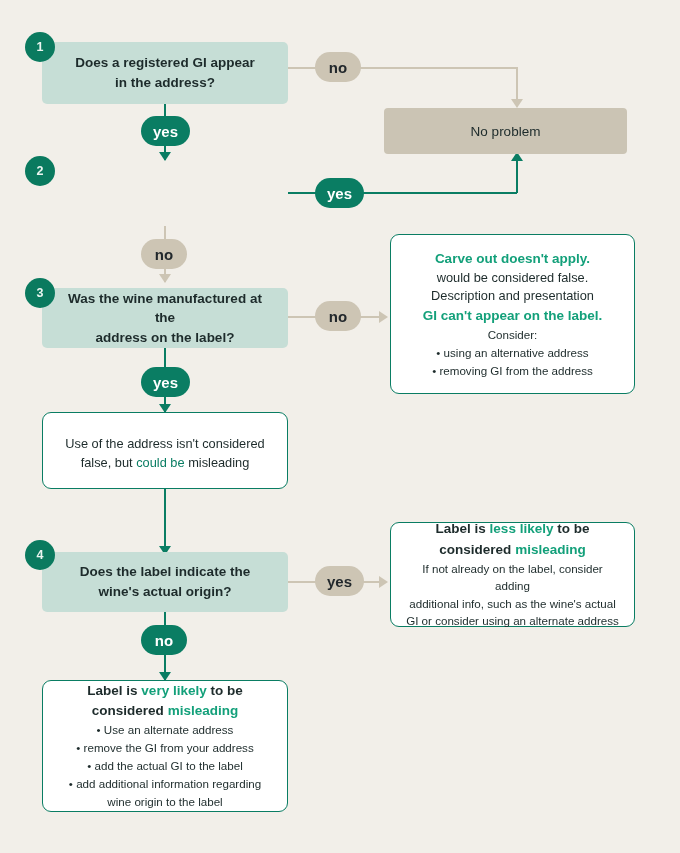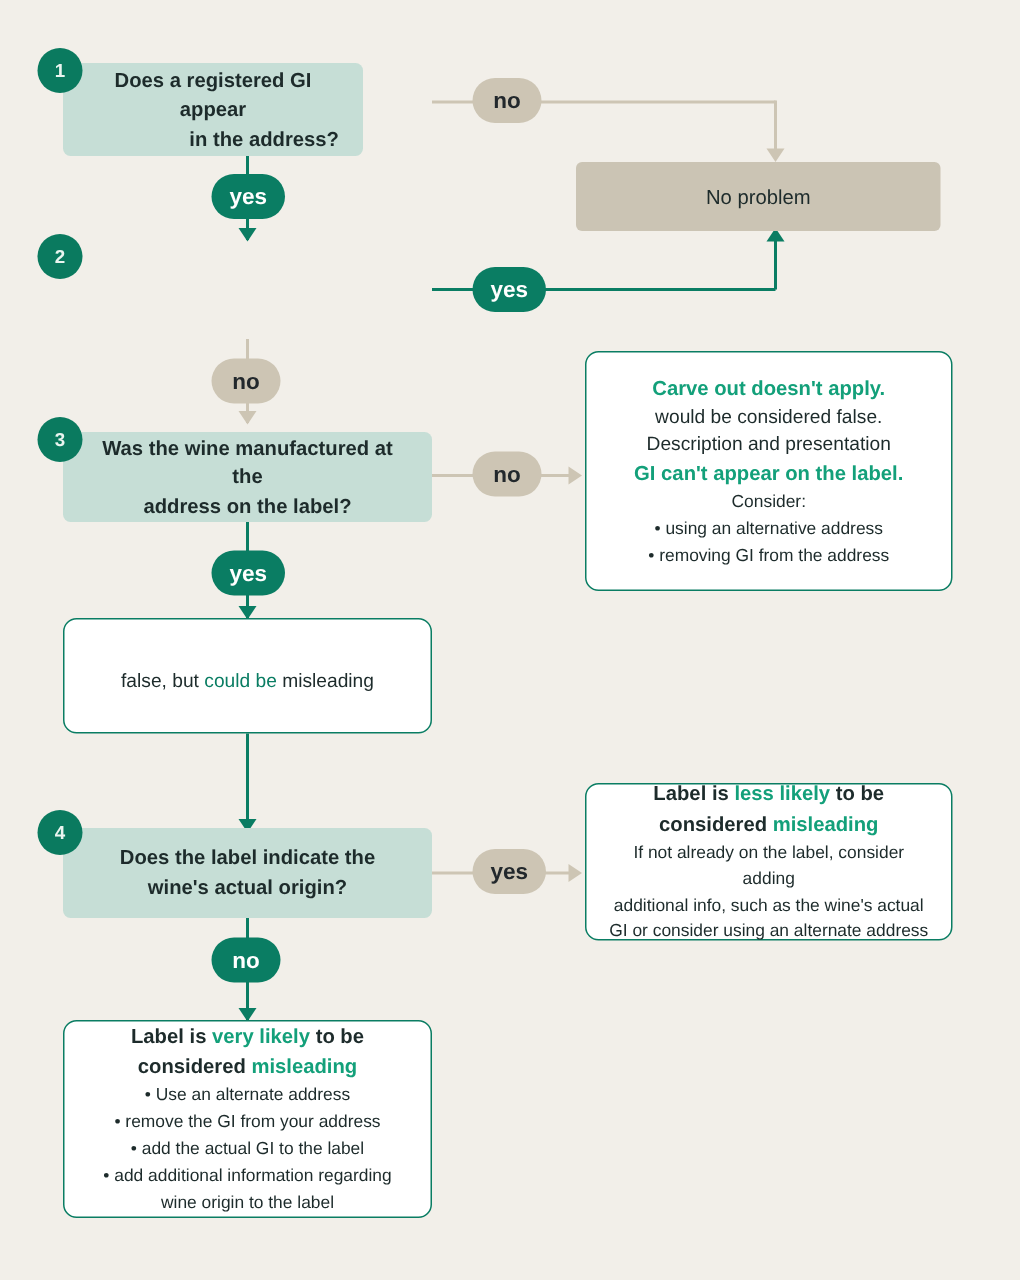--- a/index.html
+++ b/index.html
@@ -173,21 +173,21 @@
   <div class="conn v" style="left:164px; top:489px; height:65px;"></div>
   <div class="arrow down" style="left:159px; top:546px;"></div>
 
   <div class="conn h tan" style="left:288px; top:581px; width:94px;"></div>
   <div class="arrow right" style="left:379px; top:576px;"></div>
 
   <div class="conn v" style="left:164px; top:612px; height:68px;"></div>
   <div class="arrow down" style="left:159px; top:672px;"></div>
 
   <div class="step-badge" style="left:25px; top:32px;">1</div>
-  <div class="node decision" style="left:42px; top:42px; width:200px; height:62px;align-items:flex-end;">
+  <div class="node decision" style="left:42px; top:42px; width:246px; height:62px;">
     <span>Does a registered GI appear</span>
     <span>in the address?</span>
   </div>
 
   <div class="pill tan" style="left:315px; top:52px;">no</div>
 
   <div class="node terminal" style="left:384px; top:108px; width:243px; height:46px;">
     <span>No problem</span>
   </div>
 
@@ -217,20 +217,21 @@
     <div class="spacer-sm"></div>
     <div class="small-txt">Consider:</div>
     <div class="bullets">• using an alternative address</div>
     <div class="bullets">• removing GI from the address</div>
   </div>
 
   <div class="pill green" style="left:141px; top:367px;">yes</div>
 
   <div class="node outcome" style="left:42px; top:412px; width:246px; height:77px;">
     <div class="spacer-sm"></div>
+    <div class="body-txt">Use of the address isn't considered</div>
     <div class="body-txt">
       <span>false, but </span><span class="hl-d">could be</span><span> misleading</span>
     </div>
   </div>
 
   <div class="step-badge" style="left:25px; top:540px;">4</div>
   <div class="node decision" style="left:42px; top:552px; width:246px; height:60px;">
     <span>Does the label indicate the</span>
     <span>wine's actual origin?</span>
   </div>

